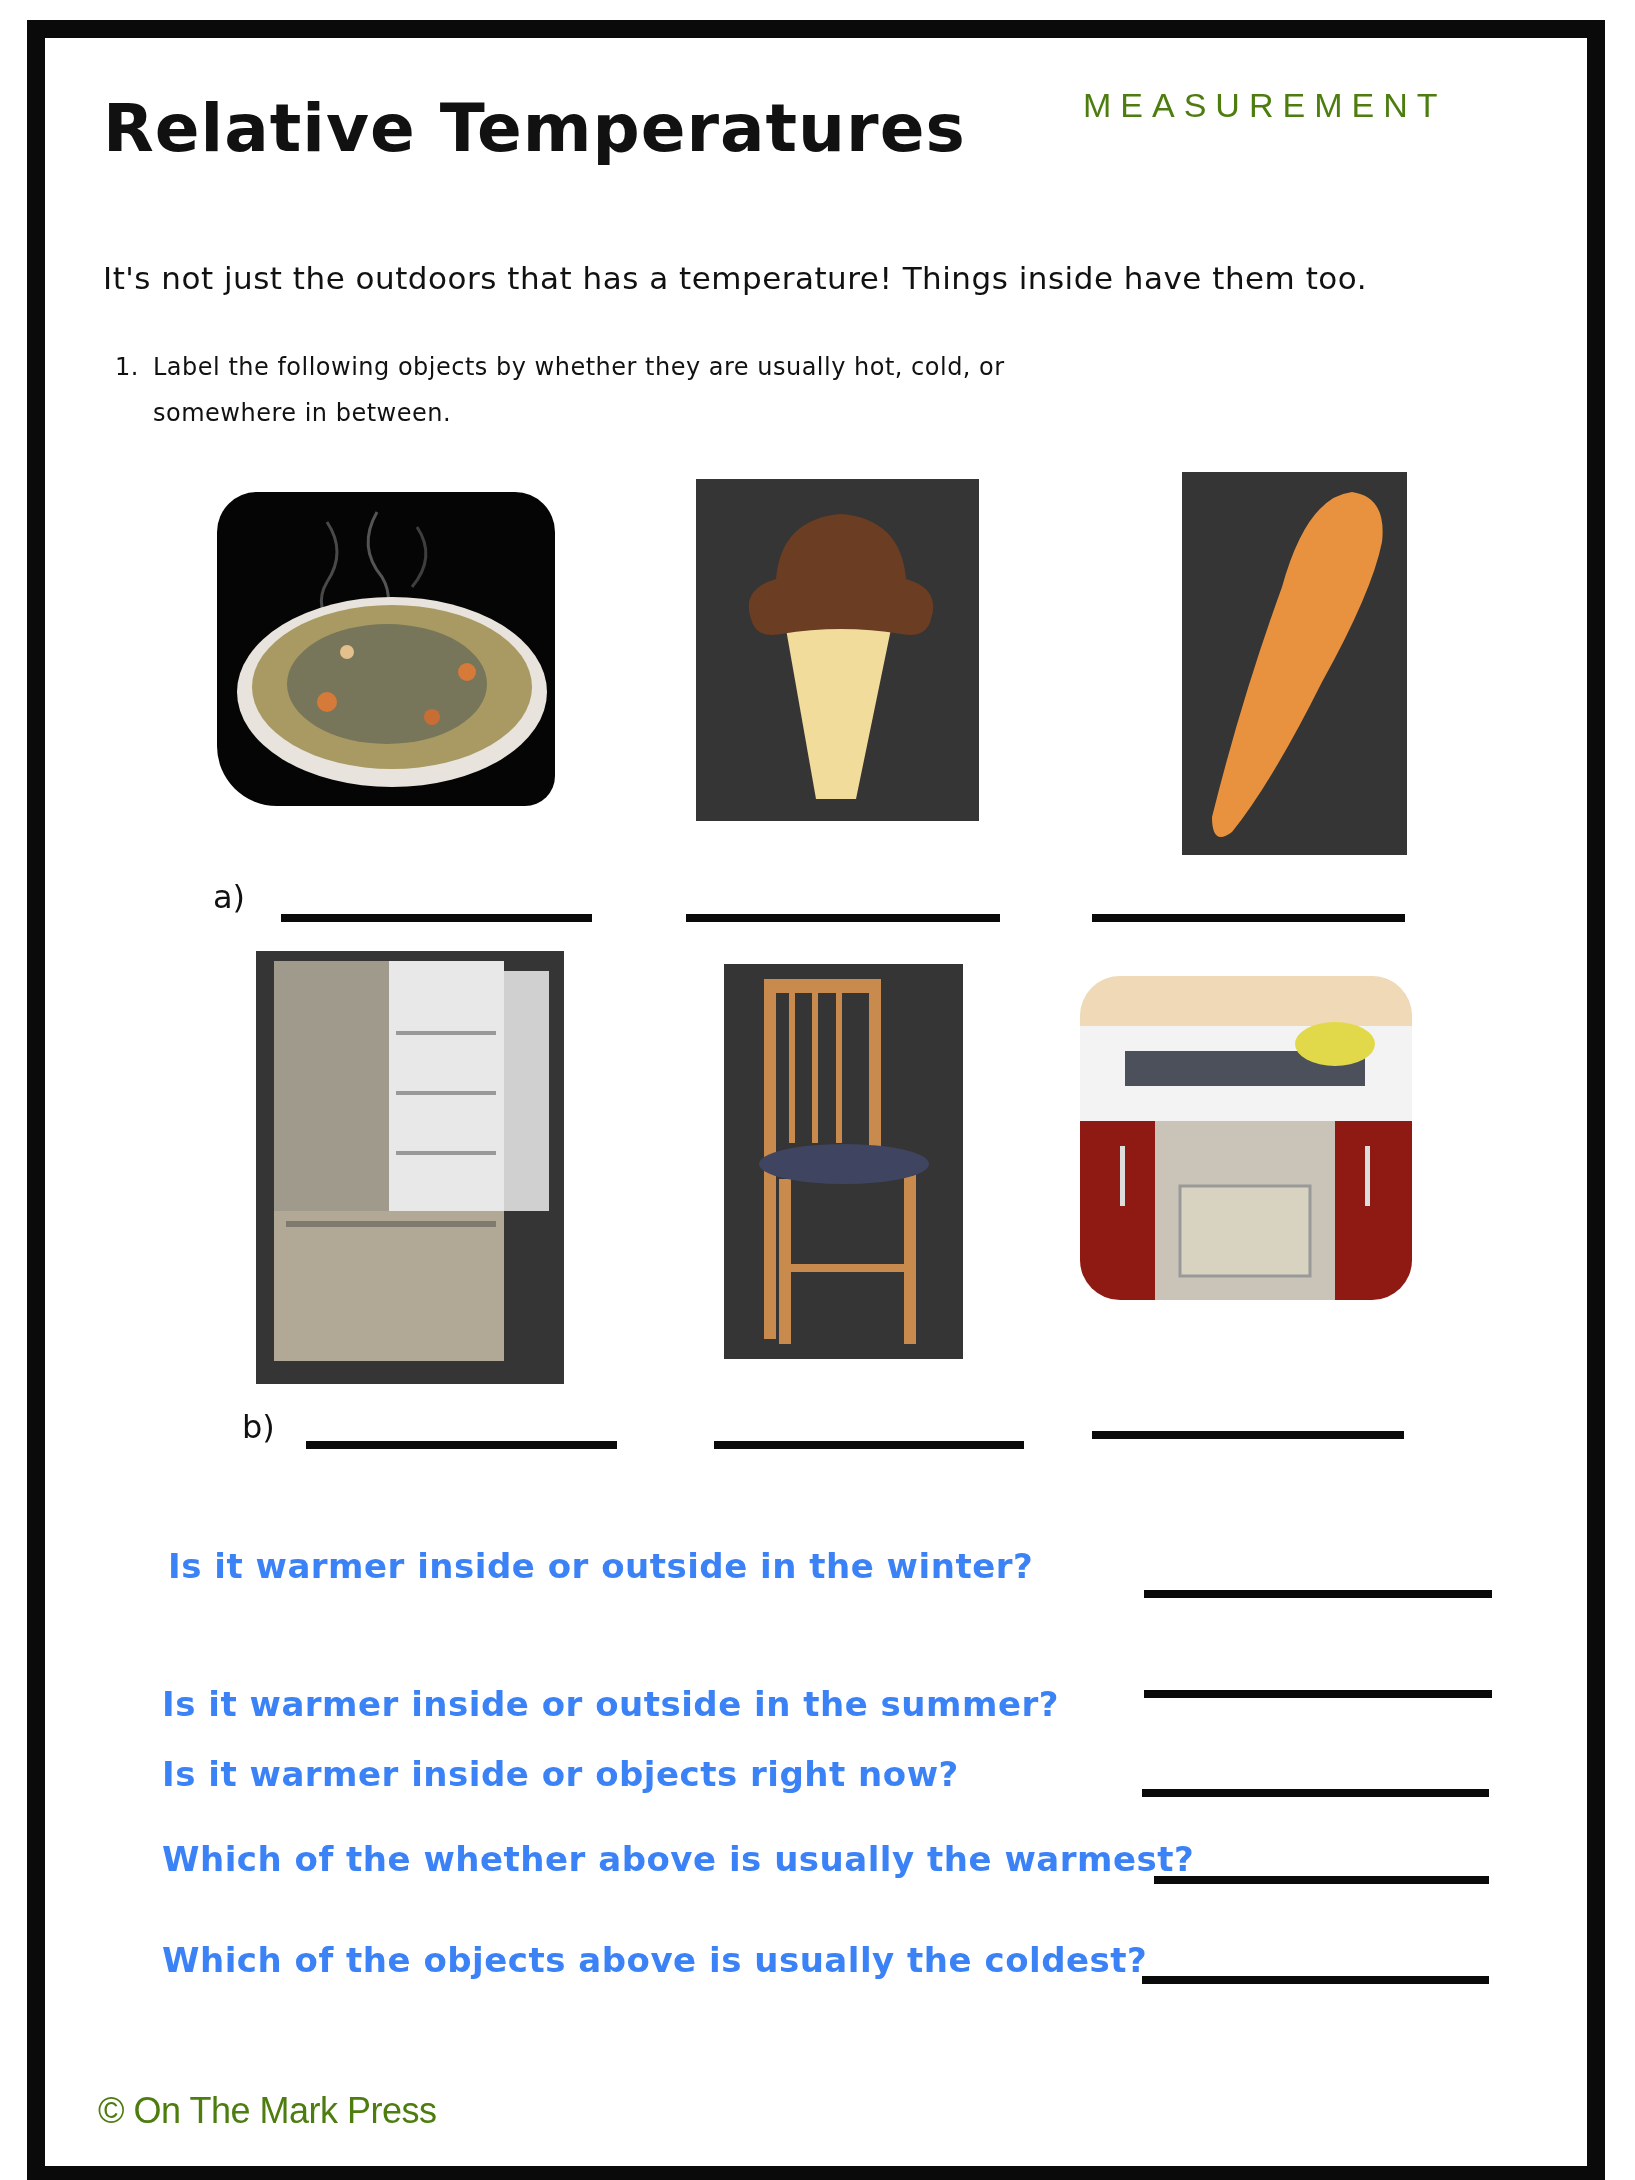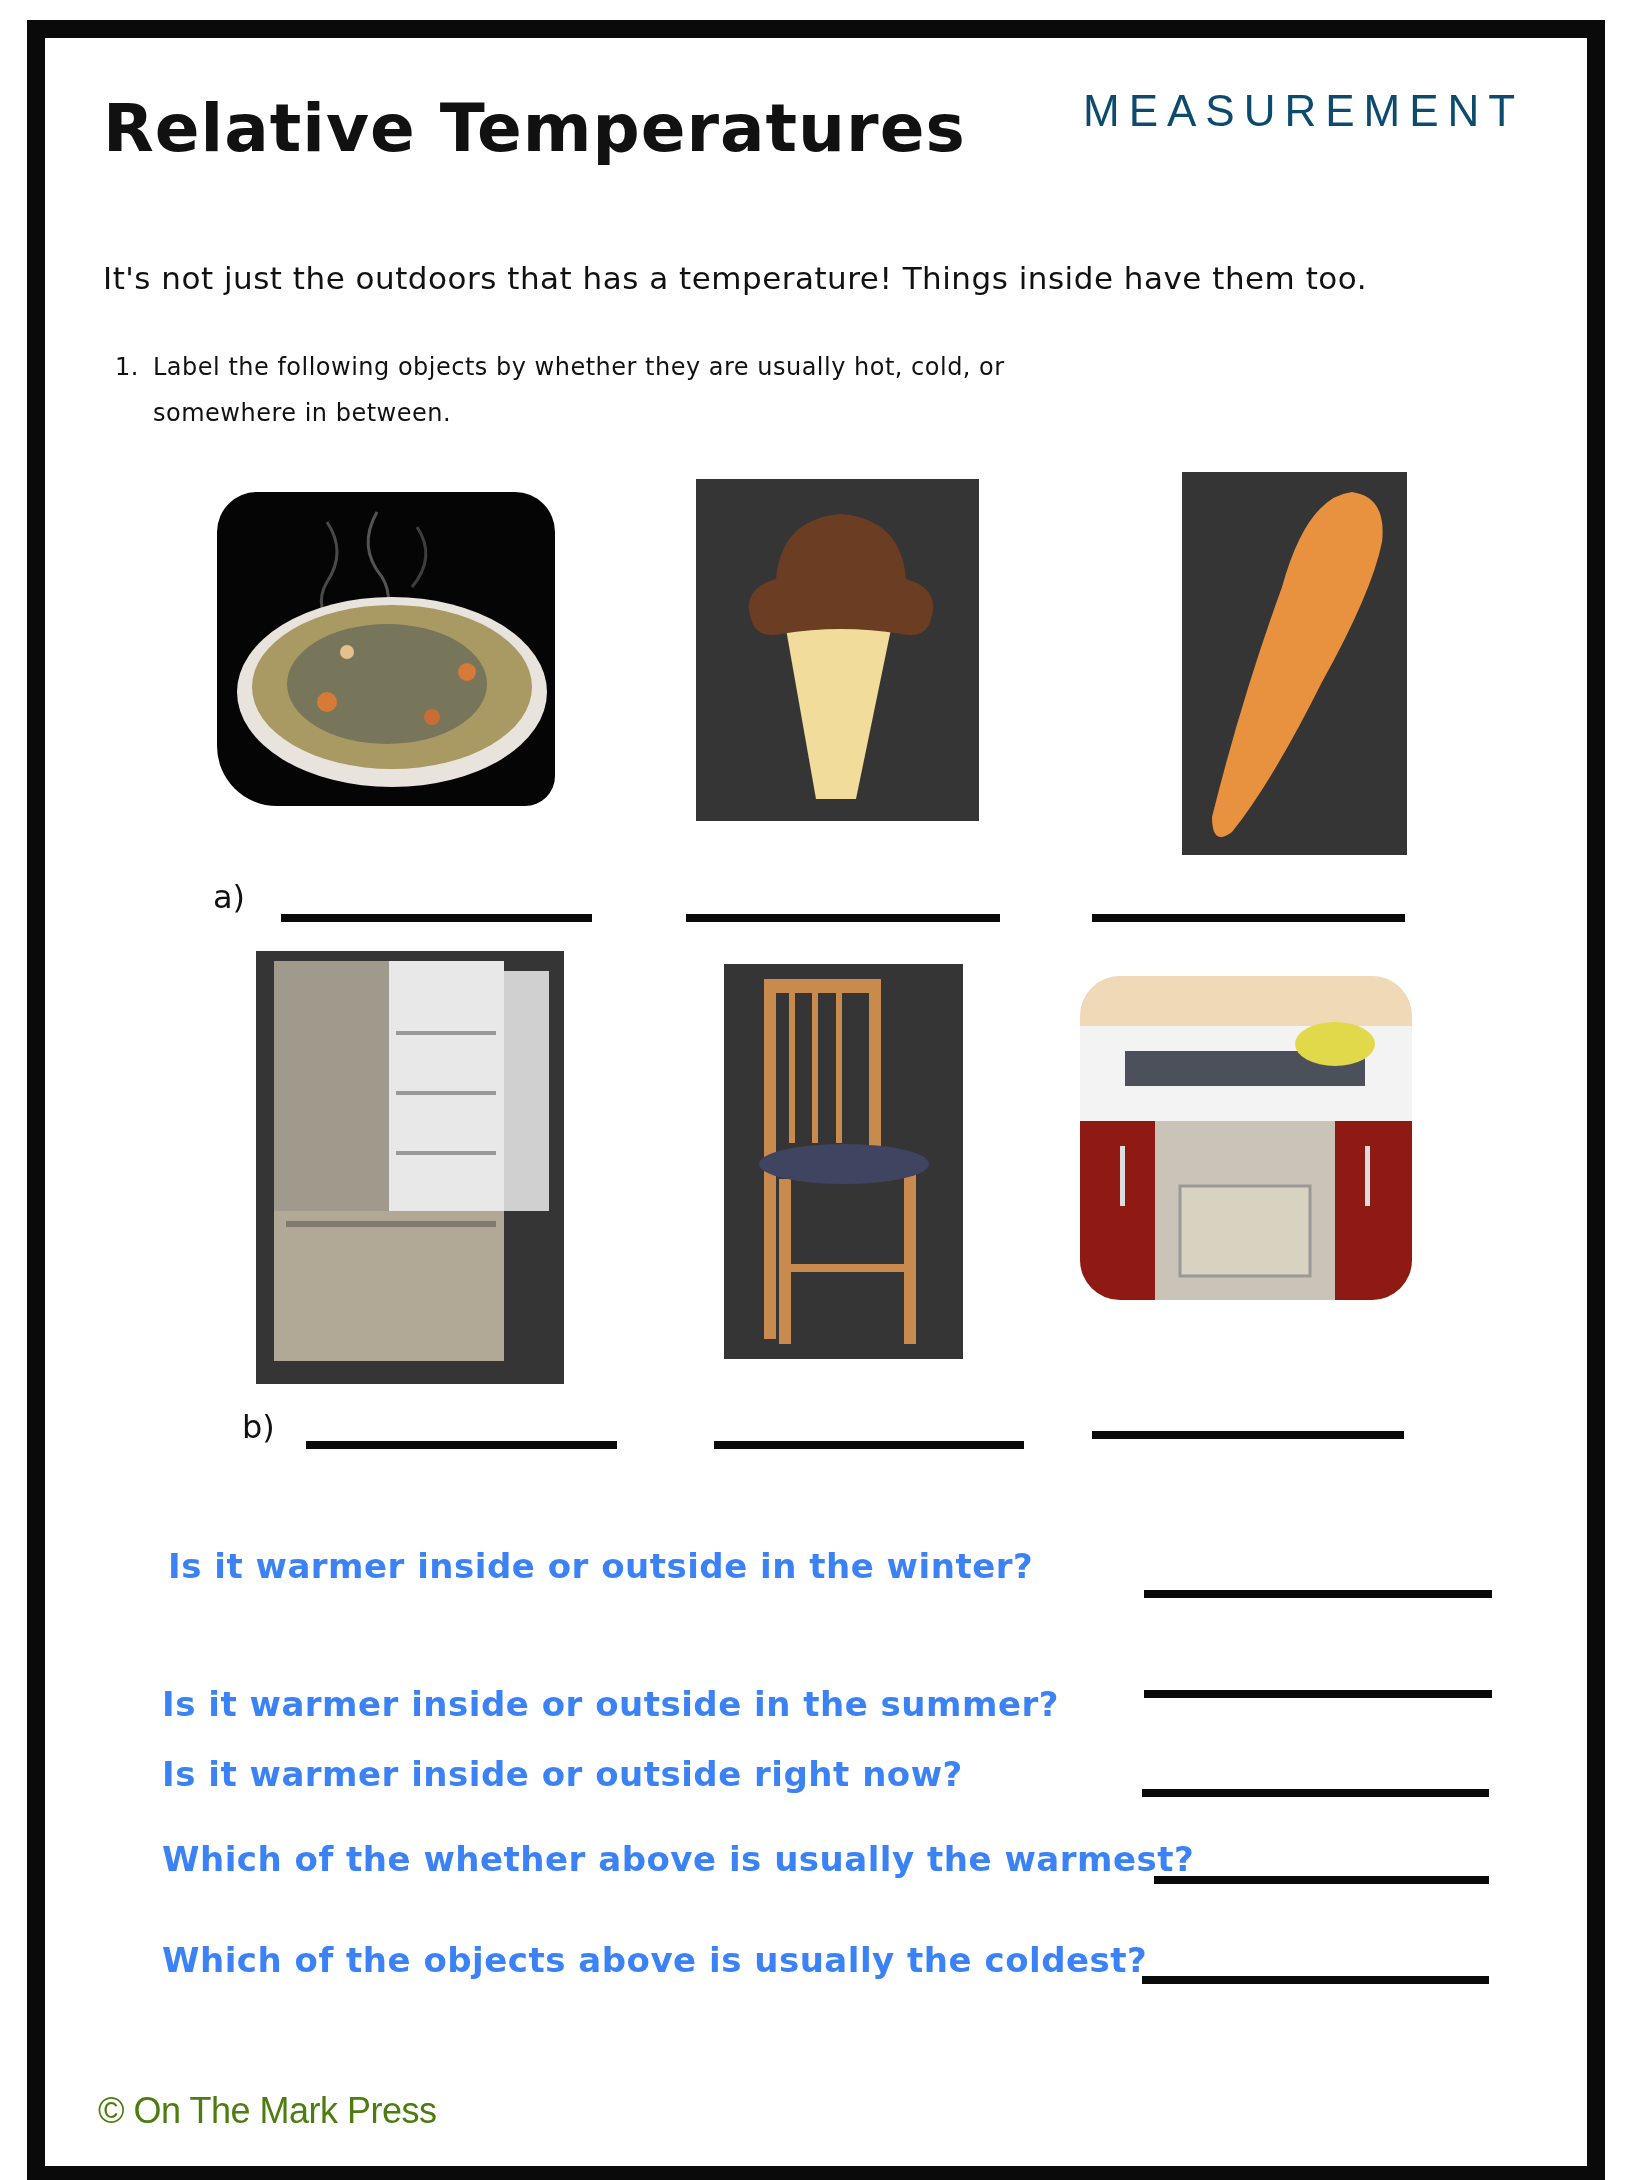--- a/index.html
+++ b/index.html
@@ -1,20 +1,20 @@
 <!DOCTYPE html>
 <html><head>
 <meta charset="utf-8">
 <style>
   html,body{margin:0;padding:0;background:#fff;}
   body{width:1635px;height:2180px;position:relative;overflow:hidden;font-family:"DejaVu Sans",sans-serif;color:#111;}
   .frame{position:absolute;left:27px;top:20px;width:1542px;height:2128px;border:18px solid #0a0a0a;background:#fff;}
   .abs{position:absolute;margin-top:16px;}
   .title{left:103px;top:74px;font-size:66px;font-weight:bold;letter-spacing:1px;color:#111;font-family:"DejaVu Sans",sans-serif;}
-  .subject{left:1083px;top:70px;font-size:44px;color:#0c4a6e;letter-spacing:9px;font-family:"Liberation Sans",sans-serif;}
+  .subject{left:1083px;top:70px;font-size:34px;color:#4d7c0f;letter-spacing:9px;font-family:"Liberation Sans",sans-serif;}
   .intro{left:103px;top:244px;font-size:31px;letter-spacing:0.5px;}
   .q1{left:115px;top:328px;font-size:24px;letter-spacing:0.5px;line-height:46px;}
   .q1 .num{display:inline-block;width:38px;}
   .q1 .indent{padding-left:38px;}
   .img{position:absolute;overflow:hidden;}
   .darkbg{background:#353535;}
   .line{position:absolute;height:8px;background:#0a0a0a;}
   .rowlabel{position:absolute;font-size:32px;}
   .question{position:absolute;left:168px;font-size:34px;font-weight:bold;letter-spacing:0.5px;color:#3b82f6;}
   .copyright{position:absolute;left:98px;top:2090px;font-size:36px;color:#4d7c0f;font-family:"Liberation Sans",sans-serif;letter-spacing:-0.5px;}
@@ -116,21 +116,21 @@
 <div class="line" style="left:306px;top:1441px;width:311px;"></div>
 <div class="line" style="left:714px;top:1441px;width:310px;"></div>
 <div class="line" style="left:1092px;top:1431px;width:312px;"></div>
 
 <div class="question" style="top:1546px;">Is it warmer inside or outside in the winter?</div>
 <div class="line" style="left:1144px;top:1590px;width:348px;"></div>
 
 <div class="question" style="top:1656px;left:162px;margin-top:28px;">Is it warmer inside or outside in the summer?</div>
 <div class="line" style="left:1144px;top:1690px;width:348px;"></div>
 
-<div class="question" style="top:1754px;left:162px;">Is it warmer inside or outside right now?</div>
+<div class="question" style="top:1754px;left:162px;">Is it warmer inside or objects right now?</div>
 <div class="line" style="left:1142px;top:1789px;width:347px;"></div>
 
 <div class="question" style="top:1839px;left:162px;">Which of the whether above is usually the warmest?</div>
 <div class="line" style="left:1154px;top:1876px;width:335px;"></div>
 
 <div class="question" style="top:1940px;left:162px;">Which of the objects above is usually the coldest?</div>
 <div class="line" style="left:1142px;top:1976px;width:347px;"></div>
 
 <div class="copyright">© On The Mark Press</div>
 

